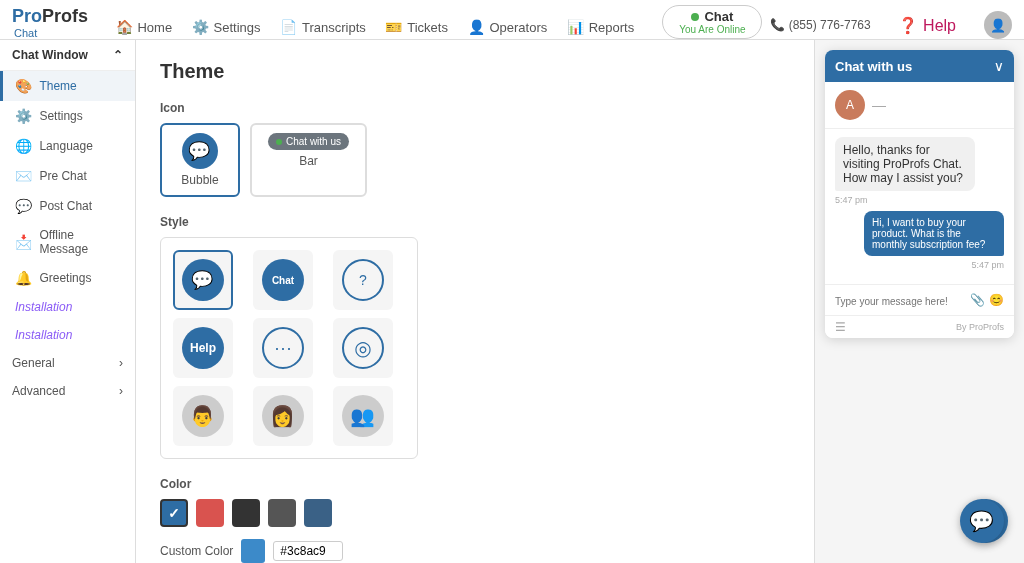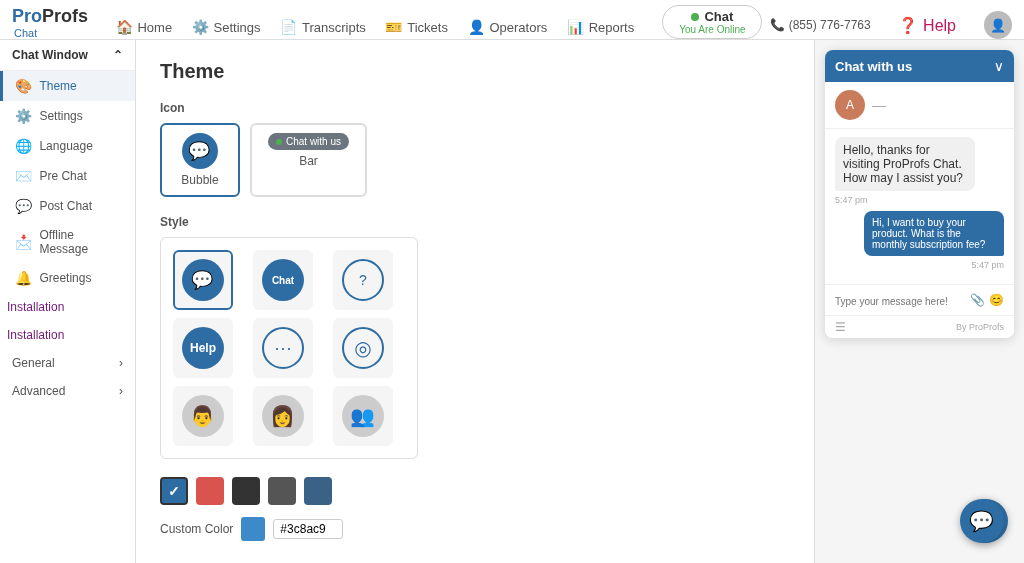--- a/index.html
+++ b/index.html
@@ -48,22 +48,23 @@
     }
     .sidebar-item {
       display: flex; align-items: center; gap: 7px;
       padding: 7px 12px; font-size: 12px; color: #555; cursor: pointer;
       border-left: 3px solid transparent;
     }
     .sidebar-item.active { color: #2e6da4; border-left: 3px solid #2e6da4; background: #f0f4f8; }
     .sidebar-item .s-icon { font-size: 14px; color: #888; }
     .sidebar-item.active .s-icon { color: #2e6da4; }
     .sidebar-plain {
-      padding: 7px 4px; font-size: 12px; color: #701a75; cursor: pointer;
+      padding: 7px 12px; font-size: 12px; color: #8b5cf6; cursor: pointer;
       border-left: 3px solid transparent;
+      font-style: italic;
     }
     .sidebar-plain-arrow {
       display: flex; align-items: center; justify-content: space-between;
       padding: 7px 12px; font-size: 12px; color: #555; cursor: pointer;
     }
 
     
     .main { flex: 1; overflow-y: auto; padding: 20px 24px; background: #fff; }
     .page-title { font-size: 20px; font-weight: bold; color: #333; margin-bottom: 18px; }
 
@@ -344,20 +345,21 @@
         <div class="style-avatar">👨</div>
       </div>
       <div class="style-opt">
         <div class="style-avatar">👩</div>
       </div>
       <div class="style-opt">
         <div class="style-avatar">👥</div>
       </div>
     </div>
 
+    <div class="section-label">Color</div>
     <div class="color-row">
       <div class="color-swatch selected" style="background:#2e6da4;">
         <span class="check">✓</span>
       </div>
       <div class="color-swatch" style="background:#d9534f;"></div>
       <div class="color-swatch" style="background:#333333;"></div>
       <div class="color-swatch" style="background:#555555;"></div>
       <div class="color-swatch" style="background:#3a6186;"></div>
     </div>
     <div class="custom-color-row">

